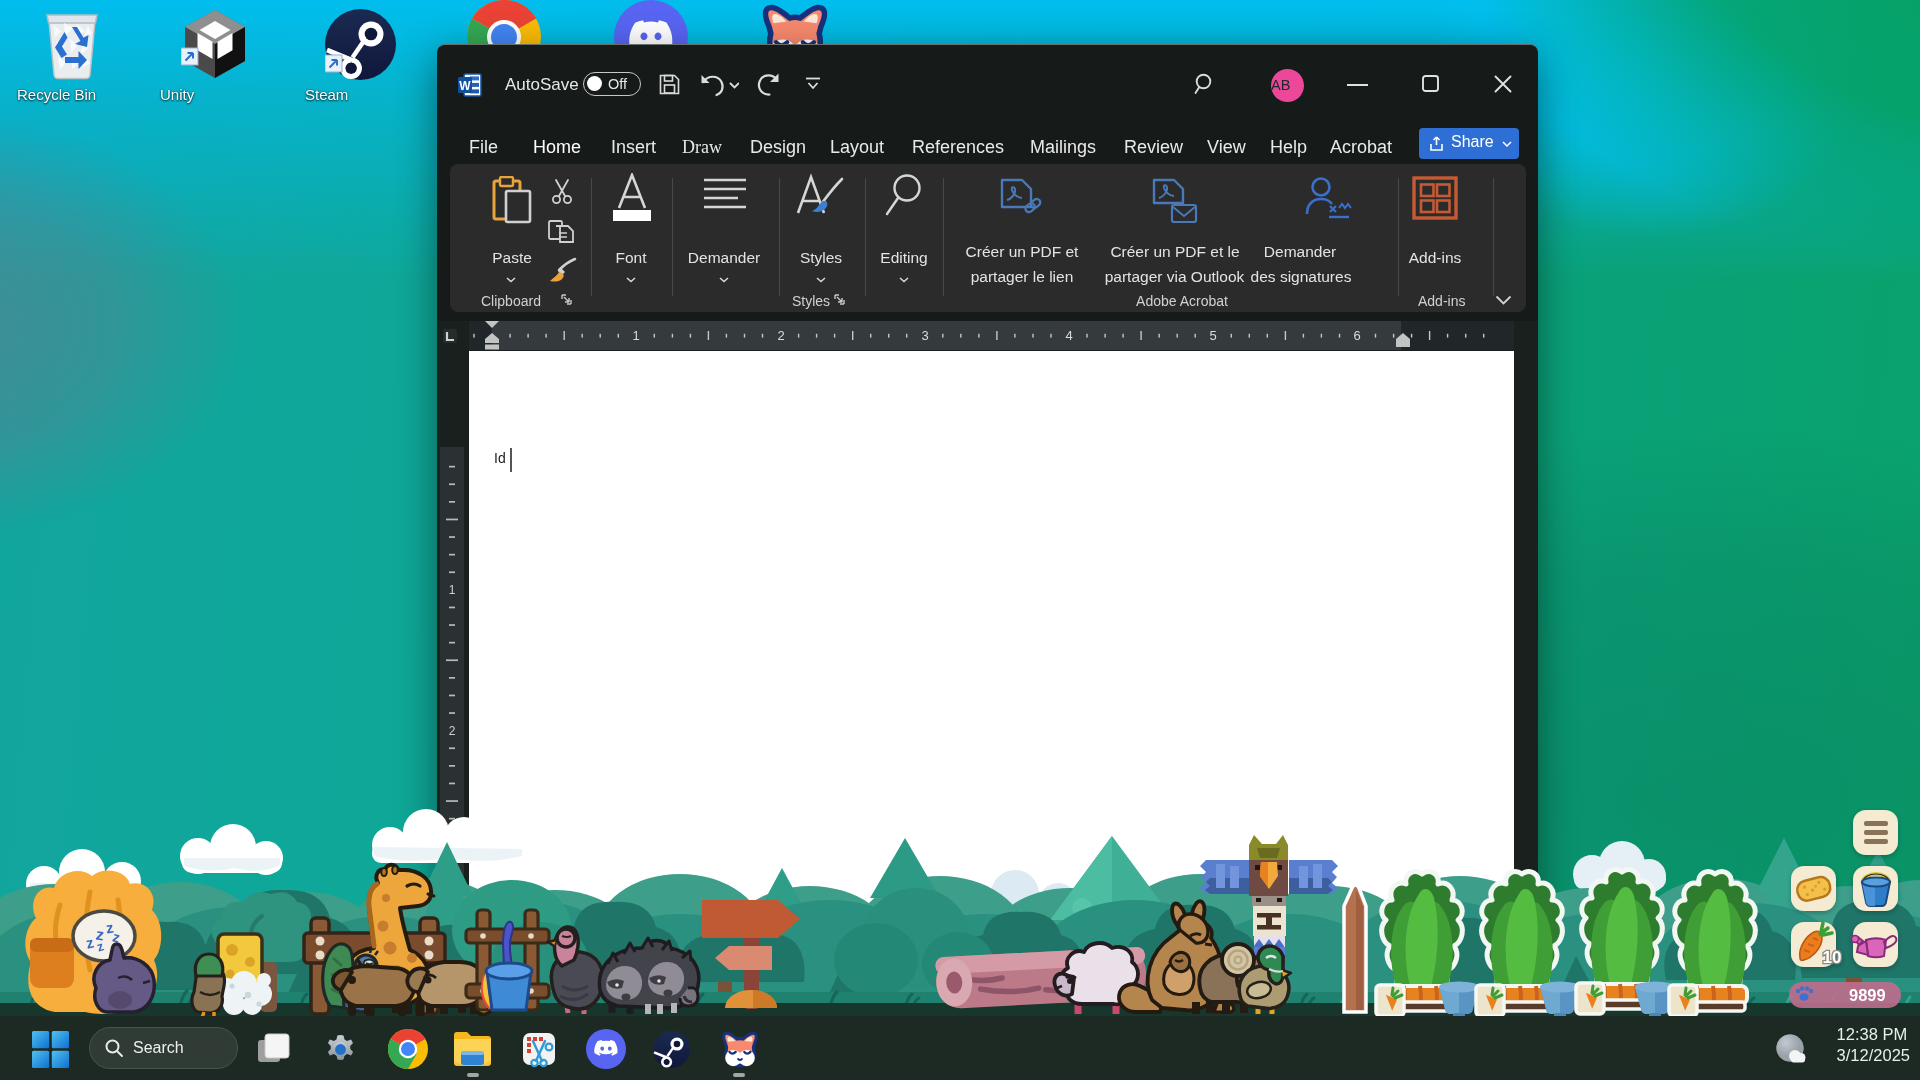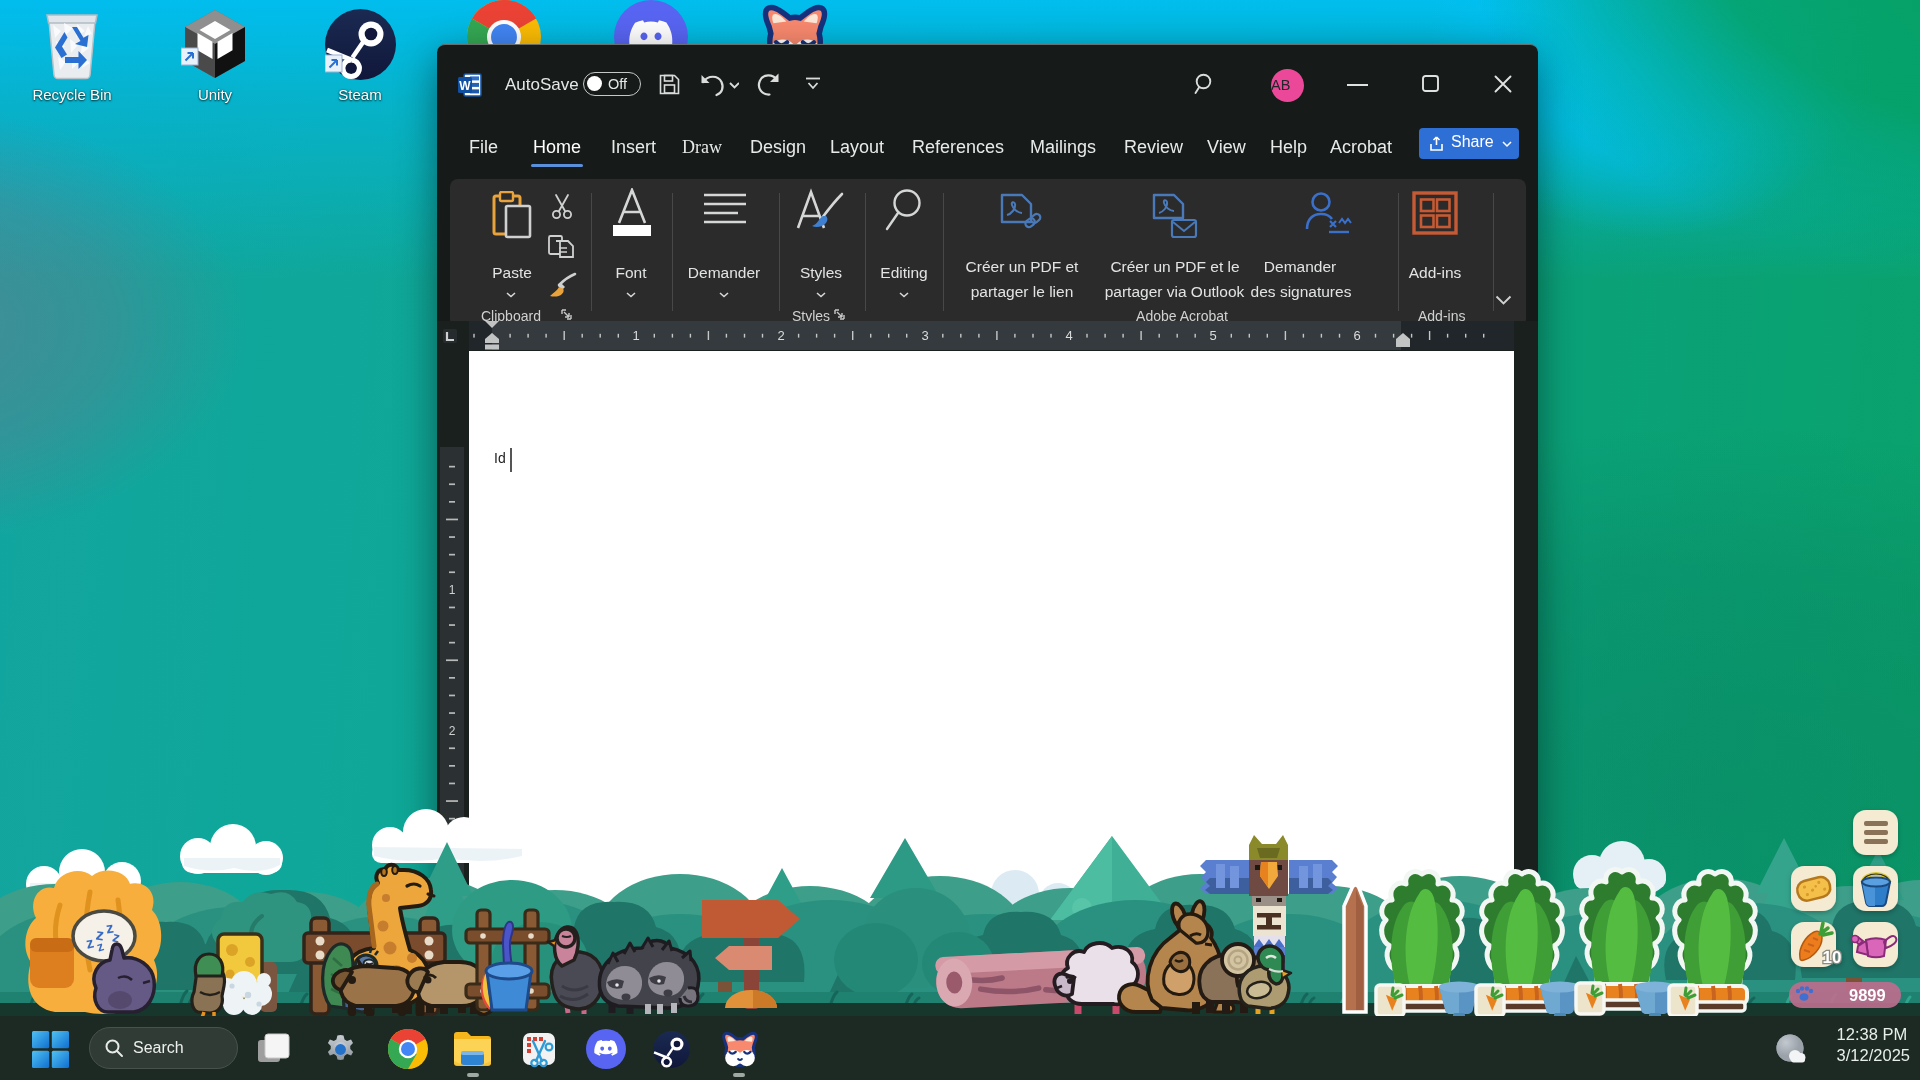--- a/index.html
+++ b/index.html
@@ -7,21 +7,21 @@
   .desktop {
     position:absolute; inset:0; width:1920px; height:1080px;
     background:
       radial-gradient(ellipse 430px 290px at -4% 30%, rgba(98,124,142,0.62) 0%, rgba(98,124,142,0.38) 45%, rgba(98,124,142,0) 75%),
       radial-gradient(ellipse 800px 500px at 106% -8%, rgba(6,158,88,1) 0%, rgba(6,158,88,0.8) 42%, rgba(6,158,88,0) 72%),
       radial-gradient(ellipse 300px 260px at 86% 4%, rgba(0,195,246,0.9) 0%, rgba(0,195,246,0.55) 45%, rgba(0,195,246,0) 75%),
       linear-gradient(to bottom, rgba(0,190,240,0.98) 0px, rgba(0,186,234,0.6) 100px, rgba(0,180,226,0) 280px),
       radial-gradient(ellipse 900px 520px at 90% 74%, rgba(9,104,82,0.3) 0%, rgba(9,104,82,0.2) 45%, rgba(9,104,82,0) 72%),
       linear-gradient(95deg, #12a5a0 0%, #0ea897 25%, #0ba389 55%, #0aa178 80%, #09a36c 100%);
   }
-  .dicon { position:absolute; width:110px; text-align:center; }
+  .dicon { position:absolute; width:110px; }
   .dicon .ic { height:72px; display:flex; align-items:flex-end; justify-content:center; }
   .dicon .lbl { margin-top:6px; font-size:15px; color:#fff; text-shadow:0 1px 2px rgba(0,0,0,.75), 0 0 2px rgba(0,0,0,.5); }
 
   
   .word {
     position:absolute; left:437px; top:44px; width:1101px; height:974px;
     background:#161b19; border-radius:8px 8px 0 0;
     box-shadow:0 12px 40px rgba(0,0,0,.45);
     border-top:1px solid #6a6f6d;
   }
@@ -228,21 +228,21 @@
       <svg style="position:absolute; left:10px; top:7px;" width="17" height="17" viewBox="0 0 17 17">
         <path d="M2 9 v6 h11 v-6" fill="none" stroke="#fff" stroke-width="1.6"></path>
         <path d="M7.5 10 V2 M7.5 2 L4.5 5 M7.5 2 L10.5 5" fill="none" stroke="#fff" stroke-width="1.6"></path>
       </svg>
       <span style="position:absolute; left:32px; top:5px;">Share</span>
       <svg style="position:absolute; right:7px; top:13px;" width="10" height="7" viewBox="0 0 10 7">
           <path d="M1 1 l4 4 l4 -4" fill="none" stroke="#fff" stroke-width="1.5"></path>
         </svg>
     </div>
   </div>
-  <div class="ribbon" id="ribbon" style="top:134px;">
+  <div class="ribbon" id="ribbon" style="top:119px;">
 
     <svg style="position:absolute; left:41px; top:12px;" width="44" height="50" viewBox="0 0 44 50">
       <rect x="3" y="5" width="26" height="38" rx="2" fill="none" stroke="#e8a33d" stroke-width="3"></rect>
       <rect x="9" y="1" width="13" height="9" rx="1.5" fill="#2b2b2b" stroke="#e8a33d" stroke-width="2.4"></rect>
       <rect x="15" y="15" width="24" height="31" rx="1.5" fill="#2b2b2b" stroke="#cfd1d0" stroke-width="2.6"></rect>
     </svg>
     <div class="rtxt" style="left:22px; top:85px; width:80px;">Paste</div>
     <svg class="chev" style="left:56px; top:113px;" viewBox="0 0 10 6">
         <path d="M1 1 l4 3.6 l4 -3.6" fill="none" stroke="#d8dad9" stroke-width="1.5"></path>
       </svg>

